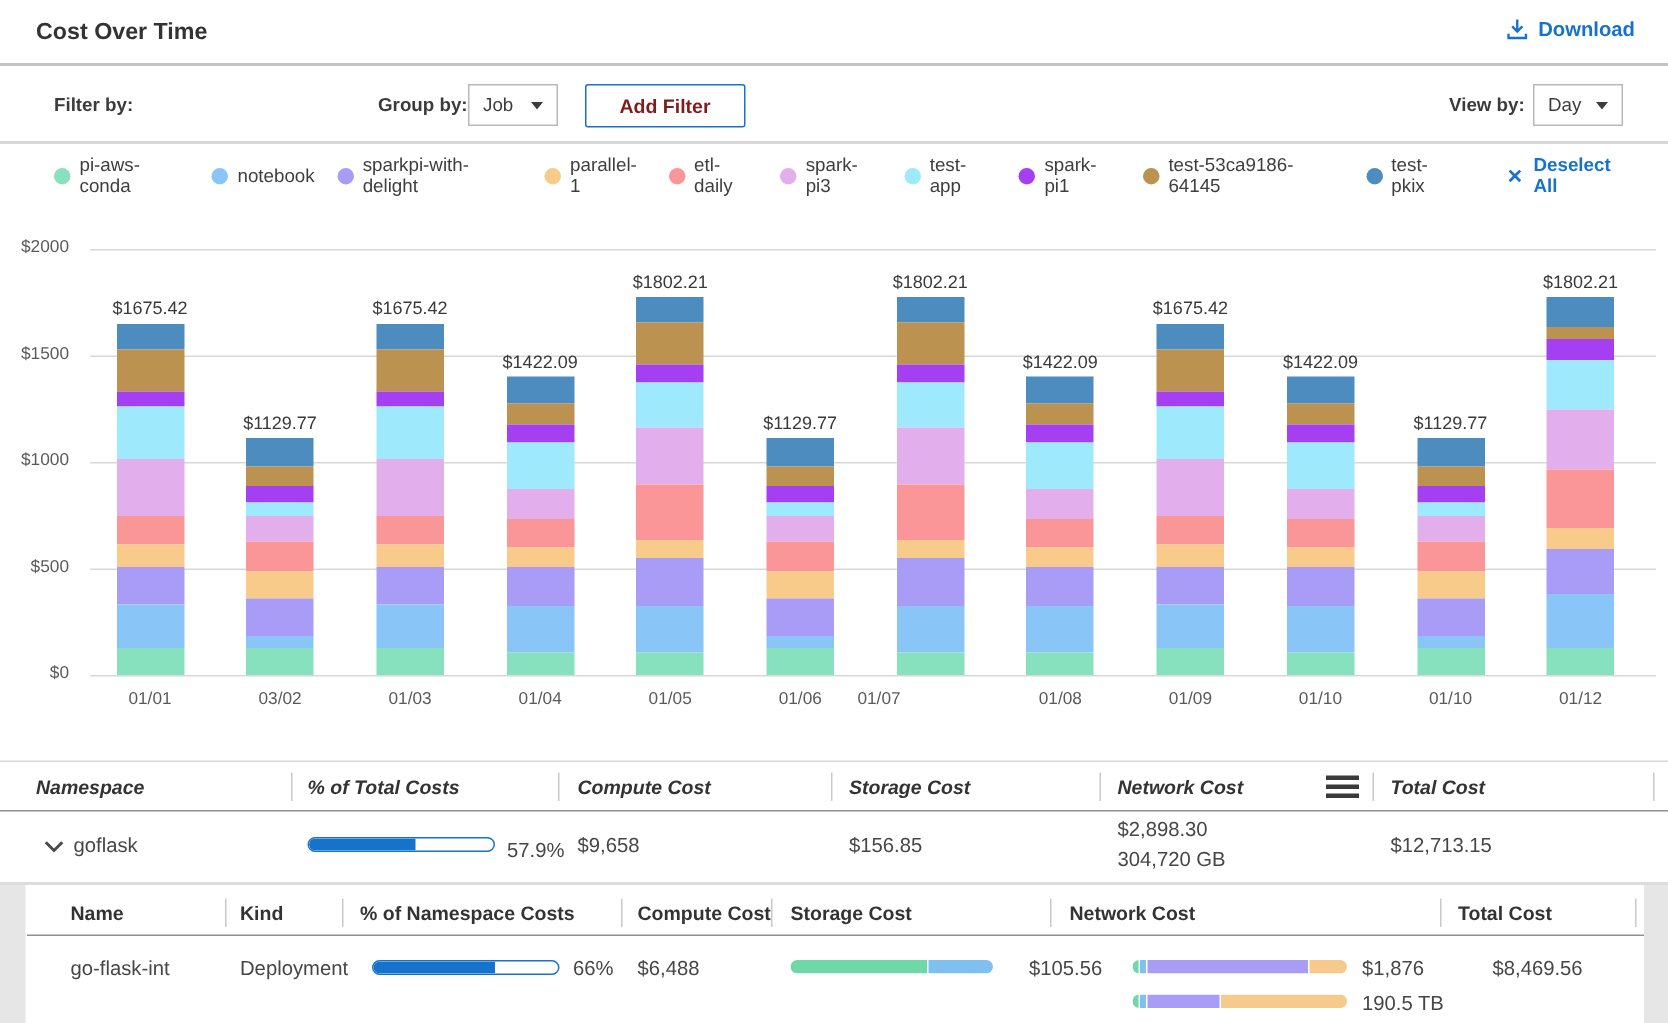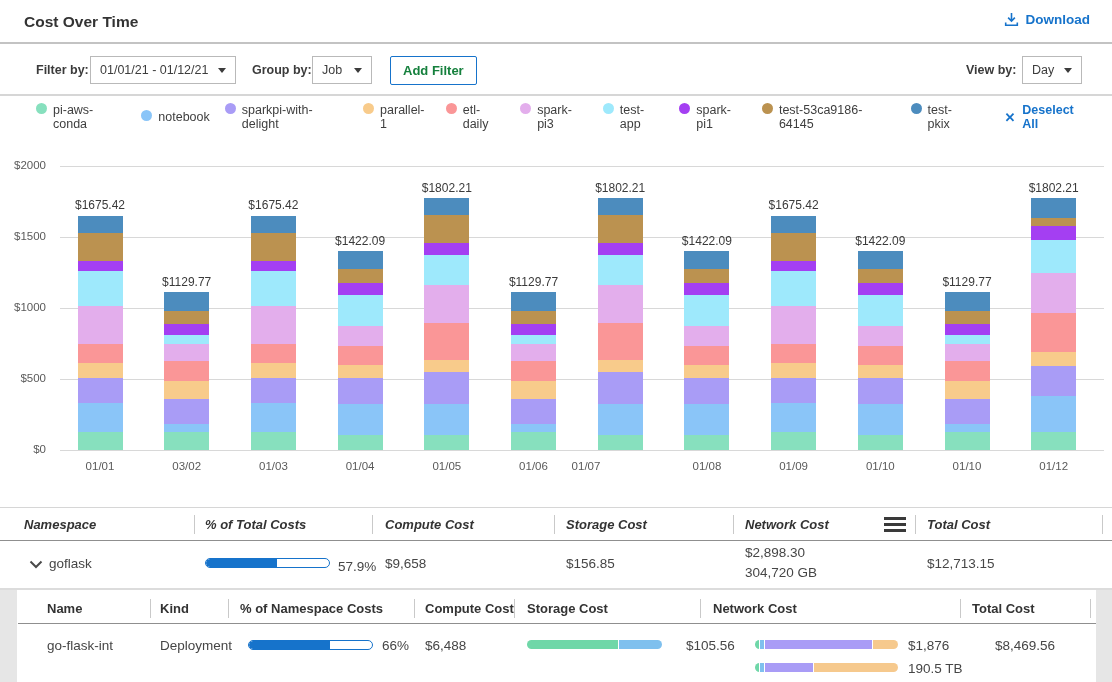--- a/index.html
+++ b/index.html
@@ -9,25 +9,25 @@
   .hdr{position:absolute;top:0;left:0;width:1112px;height:44px;border-bottom:2px solid #c3c3c3;box-sizing:border-box;}
   .title{position:absolute;left:24px;top:13px;font-size:15.5px;font-weight:bold;color:#333;}
   .download{position:absolute;right:22px;top:12px;display:flex;align-items:center;gap:7px;
             color:#1673cb;font-size:13.5px;font-weight:bold;cursor:pointer;}
   
   .fbar{position:absolute;top:46px;left:0;width:1112px;height:50px;border-bottom:2px solid #d6d6d6;box-sizing:border-box;}
   .flabel{position:absolute;top:17px;font-size:12.5px;font-weight:bold;color:#3b3b3b;}
   .dropdown{position:absolute;top:10px;height:28px;border:1px solid #b9b9b9;background:#fff;box-sizing:border-box;
             display:flex;align-items:center;justify-content:space-between;padding:0 9px;font-size:12.5px;color:#3c3c3c;cursor:pointer;}
   .caret{width:0;height:0;border-left:4.5px solid transparent;border-right:4.5px solid transparent;border-top:5.5px solid #3c3c3c;margin-left:8px;}
-  .add-filter{position:absolute;left:390px;top:10px;height:29px;padding:0 12px;background:#fff;border:1px solid #1673cb;
-              color:#15803d;font-size:13px;font-weight:bold;border-radius:2px;font-family:inherit;cursor:pointer;}
+  .add-filter{position:absolute;left:390px;top:10px;height:29px;padding:0 22px;background:#fff;border:1px solid #1673cb;
+              color:#7f1d1d;font-size:13px;font-weight:bold;border-radius:2px;font-family:inherit;cursor:pointer;}
   
   .legend{position:absolute;top:101px;left:36px;right:20px;height:32px;display:flex;align-items:center;}
-  .legend-item{display:flex;align-items:flex-start;gap:6px;margin-right:15px;cursor:pointer;}
+  .legend-item{display:flex;align-items:center;gap:6px;margin-right:15px;cursor:pointer;}
   .dot{width:11px;height:11px;border-radius:50%;flex:none;}
   .ll{font-size:12.5px;color:#3e3e3e;}
   .deselect{display:flex;align-items:center;gap:7px;color:#1673cb;font-size:12.5px;font-weight:bold;margin-left:16px;cursor:pointer;}
   .deselect .x{font-size:13px;font-weight:bold;}
   
   .chart{position:absolute;top:136px;left:0;width:1112px;height:354px;}
   .gline{position:absolute;left:60px;right:8px;height:1px;background:#d8d8d8;}
   .ytick{position:absolute;left:0;width:46px;text-align:right;font-size:11.5px;color:#5a5a5a;}
   .xtick{position:absolute;width:86px;text-align:center;font-size:11.5px;color:#5a5a5a;}
   .btotal{position:absolute;width:86px;text-align:center;font-size:12px;color:#3a3a3a;}
@@ -63,24 +63,20 @@
       <svg width="15" height="15" viewBox="0 0 16 16">
         <path d="M8 1v8.2M4.4 6L8 9.6 11.6 6" stroke="#1673CB" stroke-width="1.7" fill="none"></path>
         <path d="M1.8 11.2v3h12.4v-3" stroke="#1673CB" stroke-width="1.7" fill="none"></path>
       </svg>
       <span>Download</span>
     </div>
   </div>
 
   <div class="fbar">
     <span class="flabel" style="left:36px">Filter by:</span>
-    <div class="dropdown" style="left:90px;width:146px">
-      <span>01/01/21 - 01/12/21</span>
-      <span class="caret"></span>
-    </div>
     <span class="flabel" style="left:252px">Group by:</span>
     <div class="dropdown" style="left:312px;width:60px">
       <span>Job</span>
       <span class="caret"></span>
     </div>
     <button class="add-filter">Add Filter</button>
     <span class="flabel" style="left:966px">View by:</span>
     <div class="dropdown" style="left:1022px;width:60px">
       <span>Day</span>
       <span class="caret"></span>

